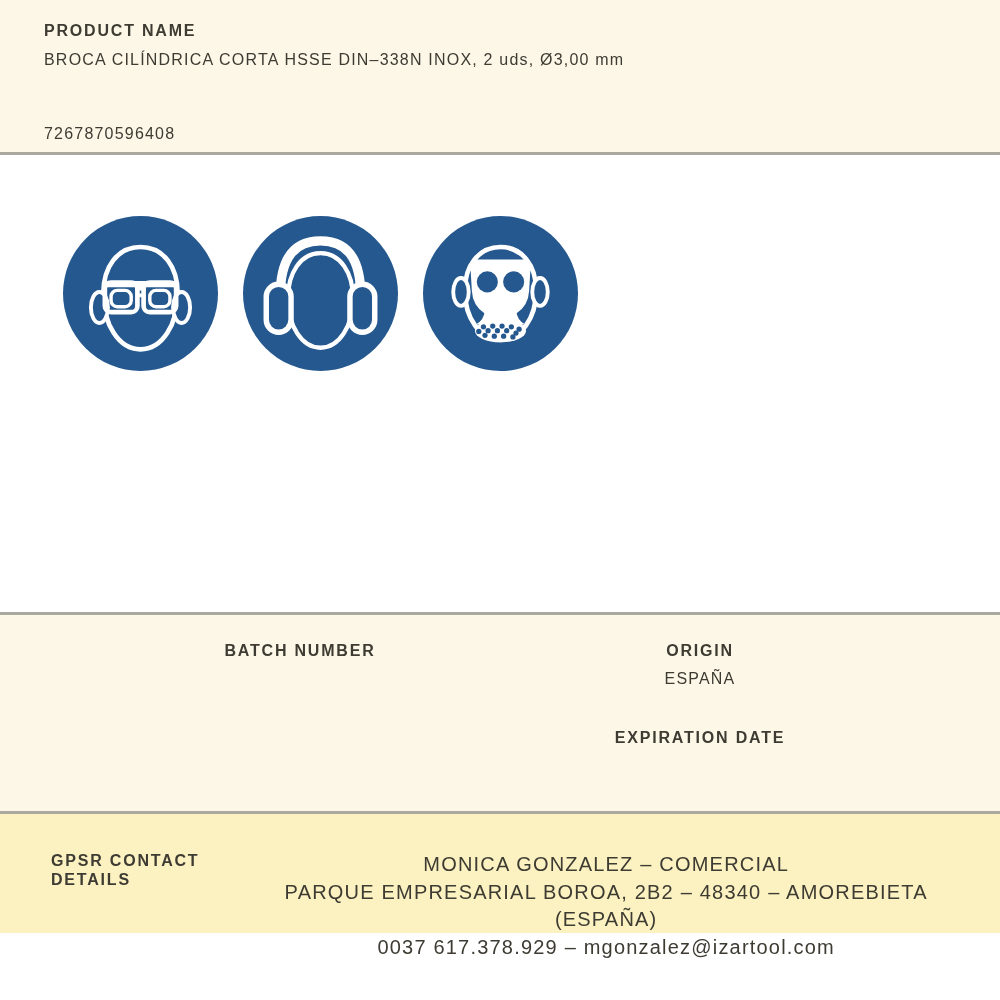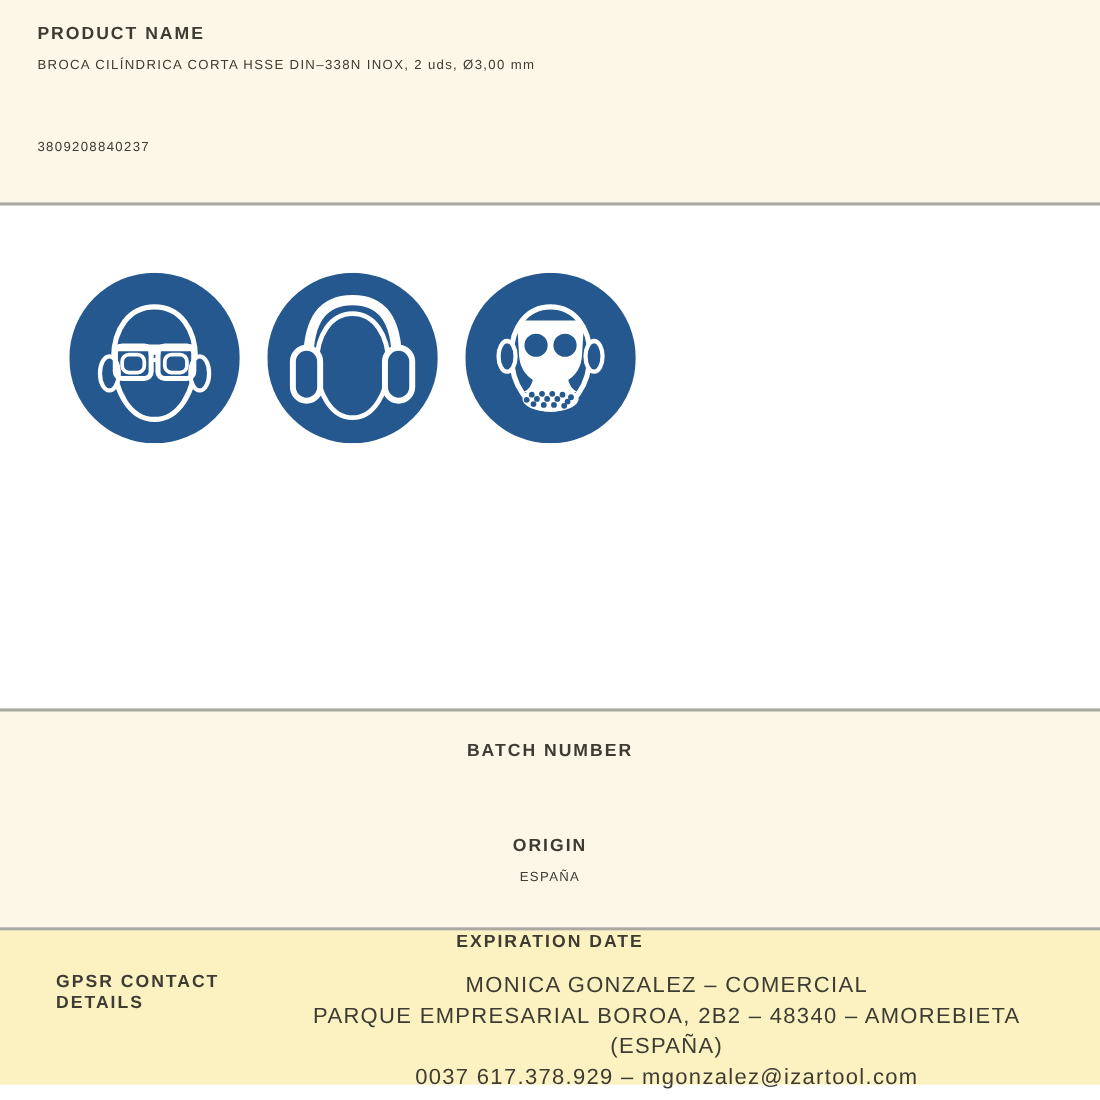--- a/index.html
+++ b/index.html
@@ -11,32 +11,32 @@
   body{
     font-family:"Liberation Sans","DejaVu Sans",sans-serif;
     color:var(--text);
     background:var(--white);
     font-size:16px;
   }
   .divider{height:3px;background:var(--divider);}
   
   .section-top{
     background:var(--cream);
-    height:184px;
-    padding:21px 52px 0 34px;
+    height:152px;
+    padding:21px 52px 0 44px;
   }
   .field-label{
     font-weight:700;
     letter-spacing:1.8px;
     font-size:16px;
     line-height:19px;
   }
   .field-value{
     letter-spacing:1.2px;
-    font-size:12px;
+    font-size:16px;
     line-height:19px;
     margin-top:10px;
   }
   .section-top .gap{height:45px;}
   
   .section-icons{
     background:var(--white);
     height:457px;
     padding-top:61px;
     padding-left:63px;
@@ -46,49 +46,49 @@
   .ib{fill:var(--icon_blue);}
   .ws{stroke:#fff;fill:none;}
   .wf{fill:#fff;}
   .ibs{fill:var(--icon_blue);stroke:#fff;}
   
   .section-details{
     background:var(--cream);
     height:196px;
     padding:26px 100px 0 100px;
     display:grid;
-    grid-template-columns:1fr;
+    grid-template-columns:1fr 1fr;
     text-align:center;
   }
   .detail-field{margin-bottom:40px;}
   .detail-field .field-value{min-height:19px;margin-top:9px;}
   
   .section-contact{
     background:var(--yellow);
-    height:140px;
+    height:119px;
     padding:37px 52px 0 51px;
     display:flex;
     justify-content:space-between;
     align-items:flex-start;
   }
   .contact-lines{
     text-align:center;
     letter-spacing:1.2px;
     font-size:20px;
     line-height:27.5px;
   }
 </style>
 </head>
 <body>
 
 <div class="section-top">
   <div class="field-label">PRODUCT NAME</div>
   <div class="field-value">BROCA CILÍNDRICA CORTA HSSE DIN–338N INOX, 2 uds, Ø3,00 mm</div>
   <div class="gap"></div>
-  <div class="field-value">3809208840237</div>
+  <div class="field-value">7267870596408</div>
 </div>
 
 <div class="divider"></div>
 
 <div class="section-icons">
   <div class="icons-row">
 
     <svg class="sign" viewBox="0 0 100 100" aria-hidden="true">
       <circle class="ib" cx="50" cy="50" r="50"></circle>
       <path class="ws" stroke-width="3" d="M50 20 C65 20 74 33 74 50 C74 70 64 86 50 86 C36 86 26 70 26 50 C26 33 35 20 50 20 Z"></path>

